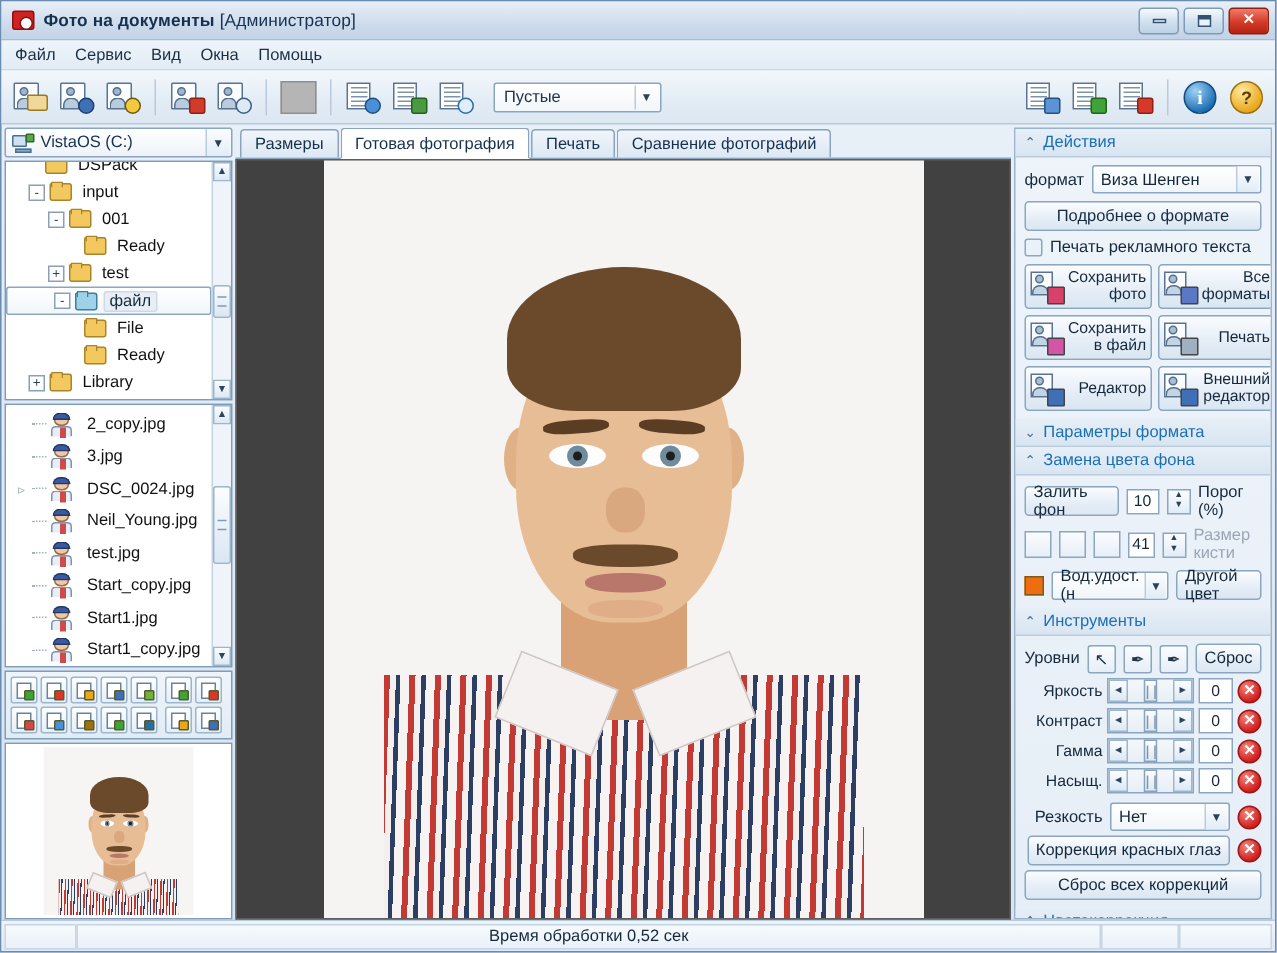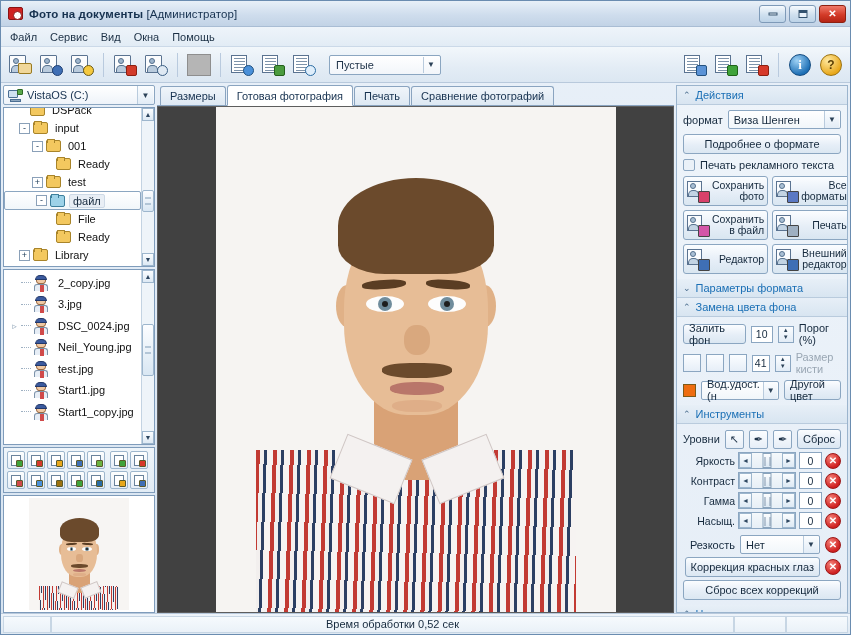--- a/index.html
+++ b/index.html
@@ -501,20 +501,30 @@
               <span class="fname">test.jpg</span>
             </div>
             <div class="frow">
               <span class="pre"></span>
               <span class="line"></span>
               <span class="pico">
                 <span class="sh"></span>
                 <span class="h"></span>
                 <span class="cap"></span>
               </span>
+              <span class="fname">Start_copy.jpg</span>
+            </div>
+            <div class="frow">
+              <span class="pre"></span>
+              <span class="line"></span>
+              <span class="pico">
+                <span class="sh"></span>
+                <span class="h"></span>
+                <span class="cap"></span>
+              </span>
               <span class="fname">Start1.jpg</span>
             </div>
             <div class="frow">
               <span class="pre"></span>
               <span class="line"></span>
               <span class="pico">
                 <span class="sh"></span>
                 <span class="h"></span>
                 <span class="cap"></span>
               </span>

